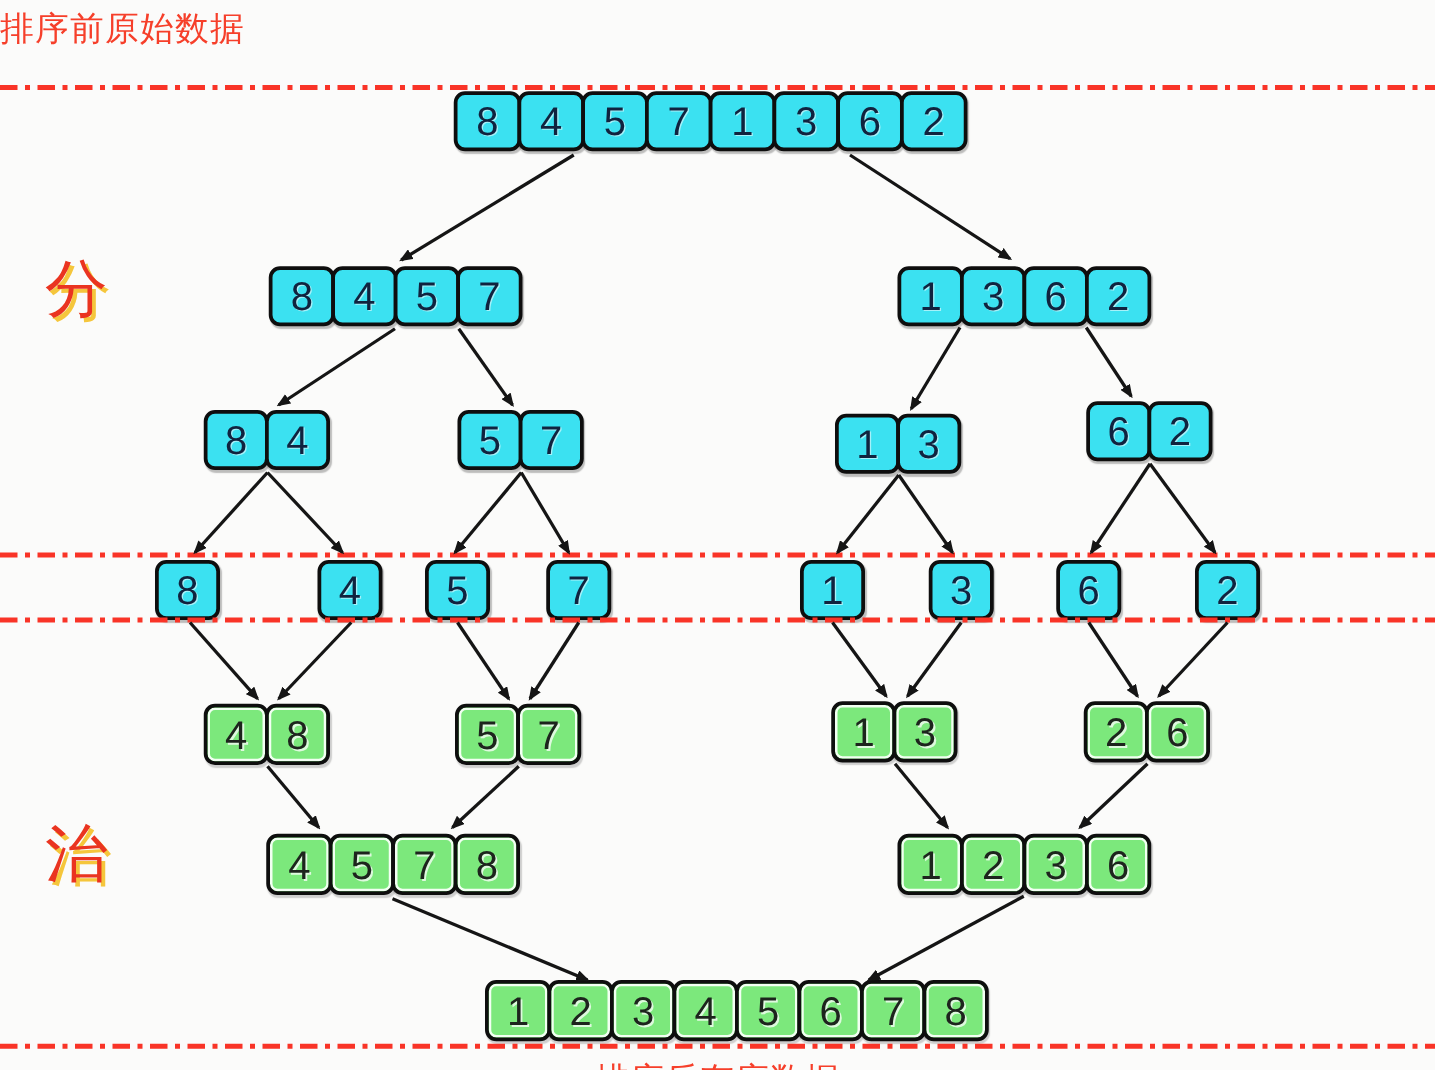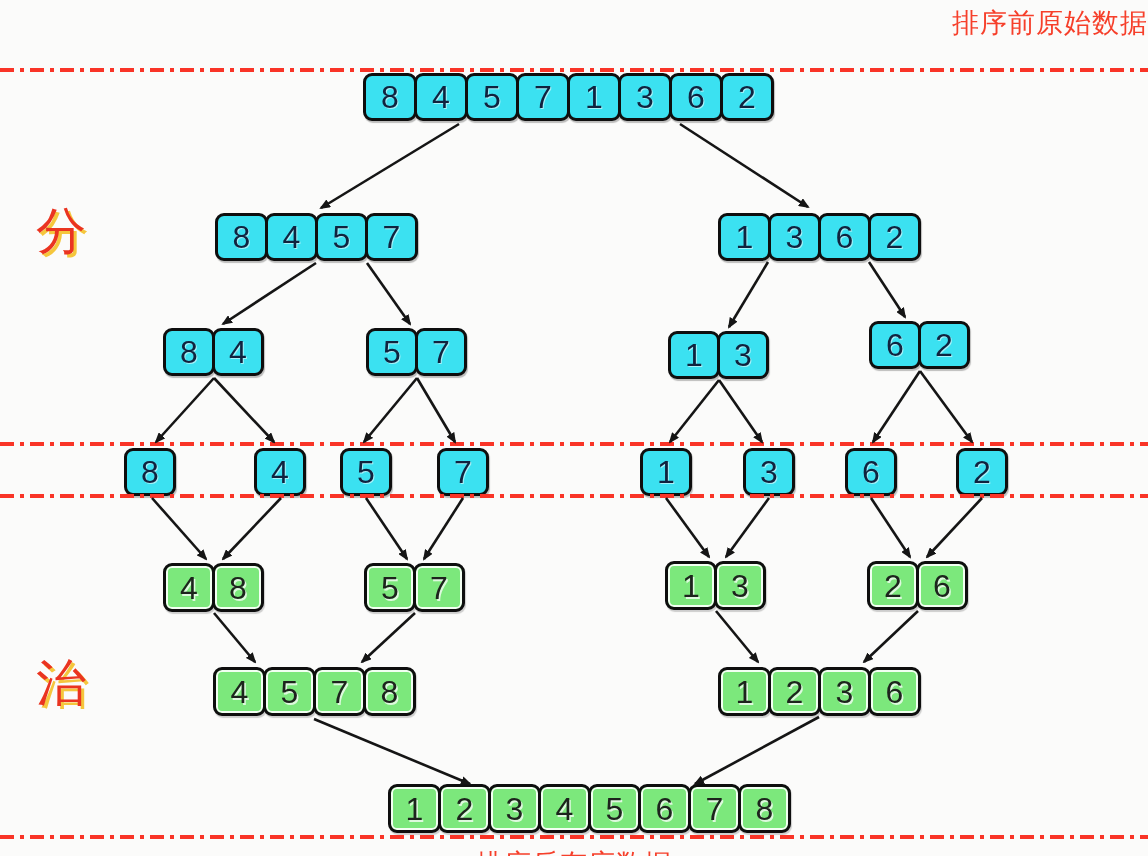--- a/index.html
+++ b/index.html
@@ -3,21 +3,21 @@
 <meta charset="utf-8">
 <style>
   html,body{margin:0;padding:0;}
   body{
     width:1148px;height:856px;overflow:hidden;position:relative;
     background:#fbfbfa;
     font-family:"Liberation Sans","DejaVu Sans",sans-serif;
   }
   #stage{position:absolute;left:0;top:0;width:1148px;height:856px;}
   .top-title{
-    position:absolute;left:0;top:5px;width:1148px;text-align:right;
+    position:absolute;left:0;top:5px;width:1148px;text-align:left;
     font-size:27px;letter-spacing:1px;color:var(--red-text);
   }
   .bottom-title{
     position:absolute;left:0;top:846px;width:1148px;text-align:center;
     font-size:27px;letter-spacing:1px;color:var(--red-text);
   }
   .side-label{
     position:absolute;left:36px;
     font-size:50px;line-height:1;color:#ea3420;
     text-shadow:3px 3px 0 #f5c63c;

